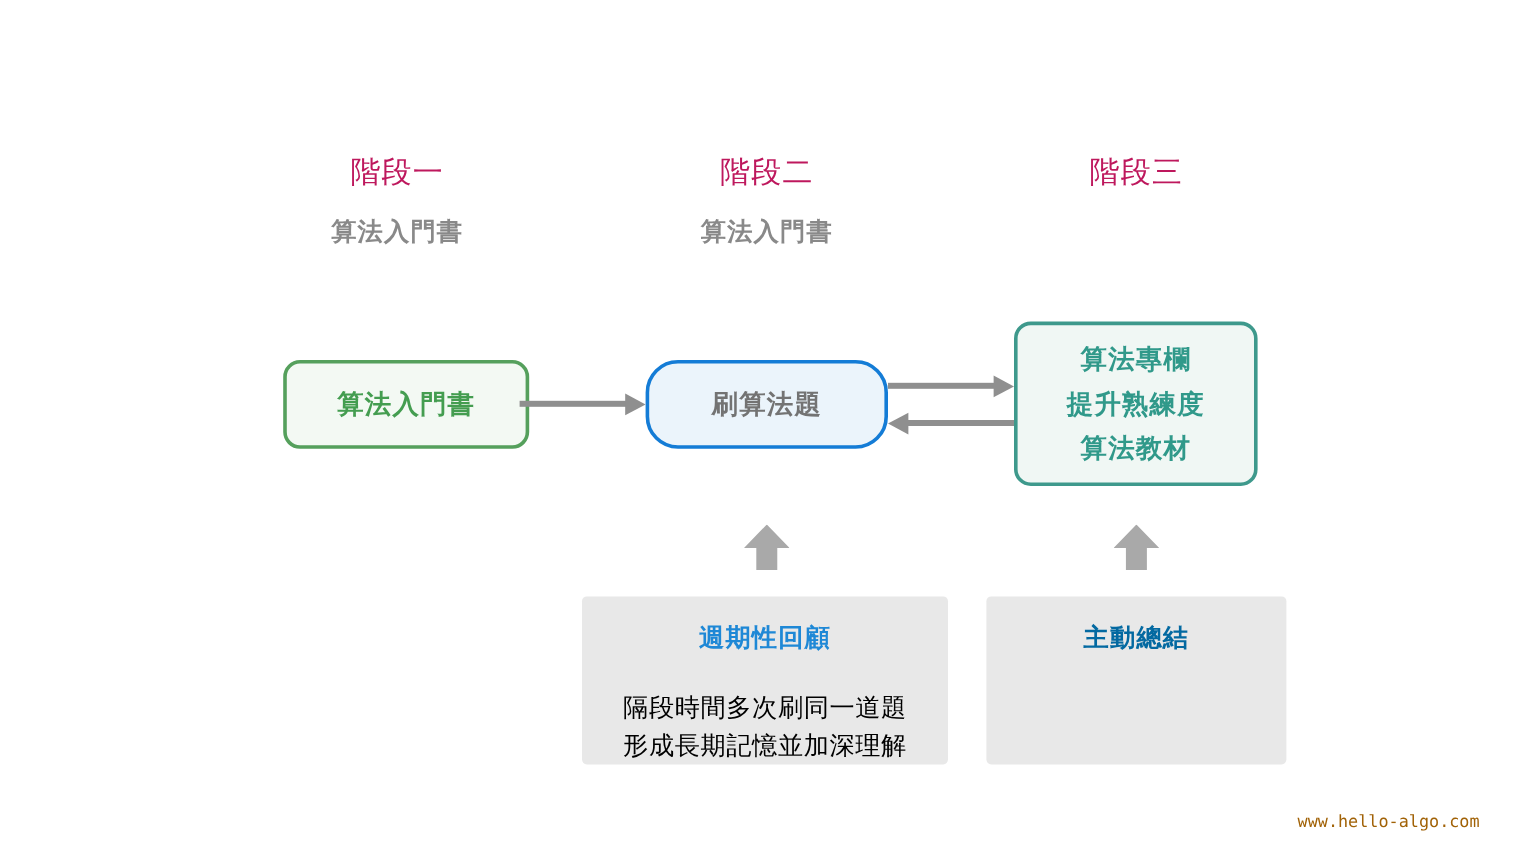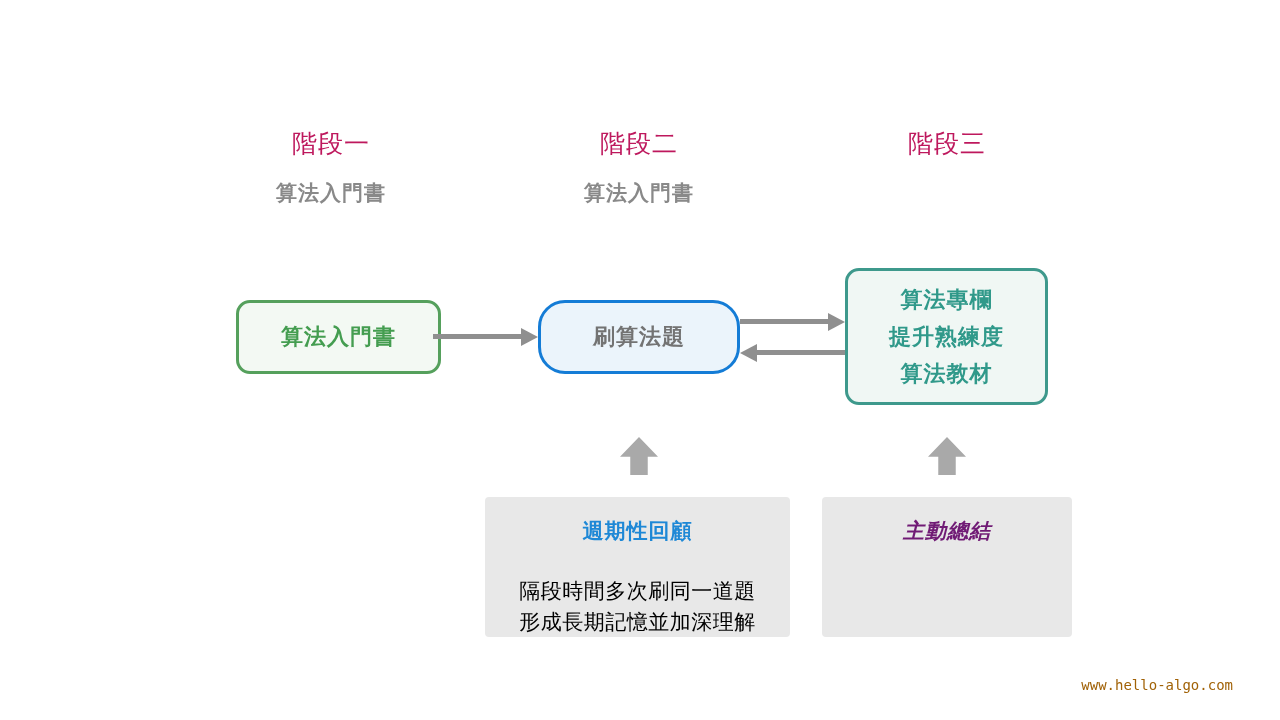--- a/index.html
+++ b/index.html
@@ -86,21 +86,21 @@
     padding-top: 20px;
     justify-content: space-between;
   }
   .note-title {
     font-size: 21px;
     font-weight: 700;
     letter-spacing: 1px;
     margin-bottom: 14px;
   }
   .note-title-blue { color: #1e88d6; }
-  .note-title-teal { color: #701a75; font-style: italic; }
+  .note-title-teal { color: #0369a1; }
   .note-body {
     font-size: 21px;
     color: #000000;
     text-align: center;
     line-height: 31px;
     letter-spacing: 0.5px;
   }
 
   .watermark {
     font-family: "DejaVu Sans Mono", "Liberation Mono", monospace;

